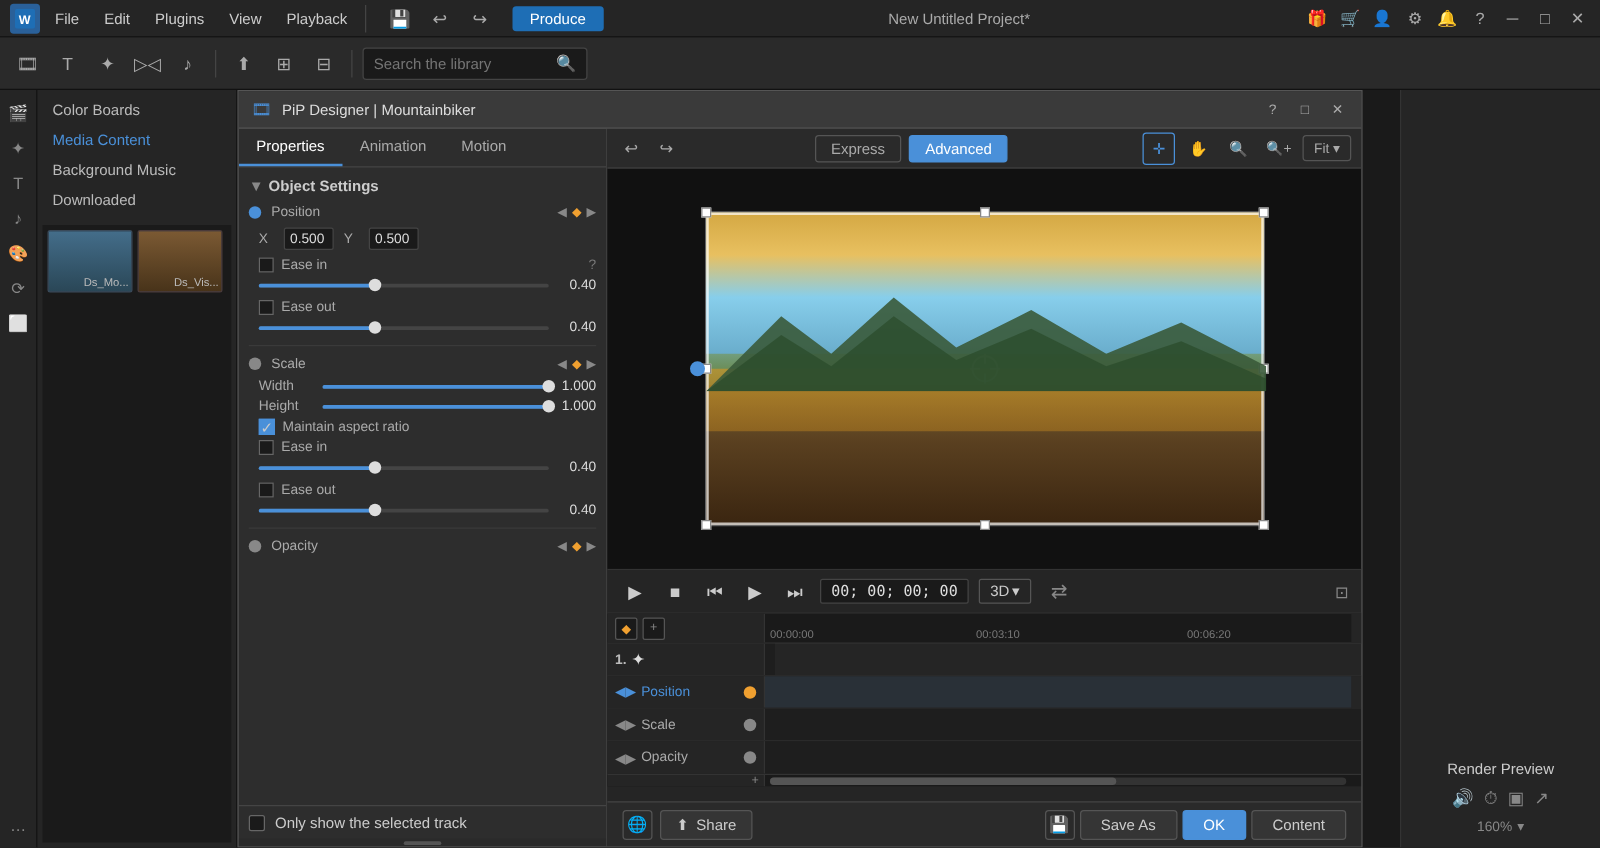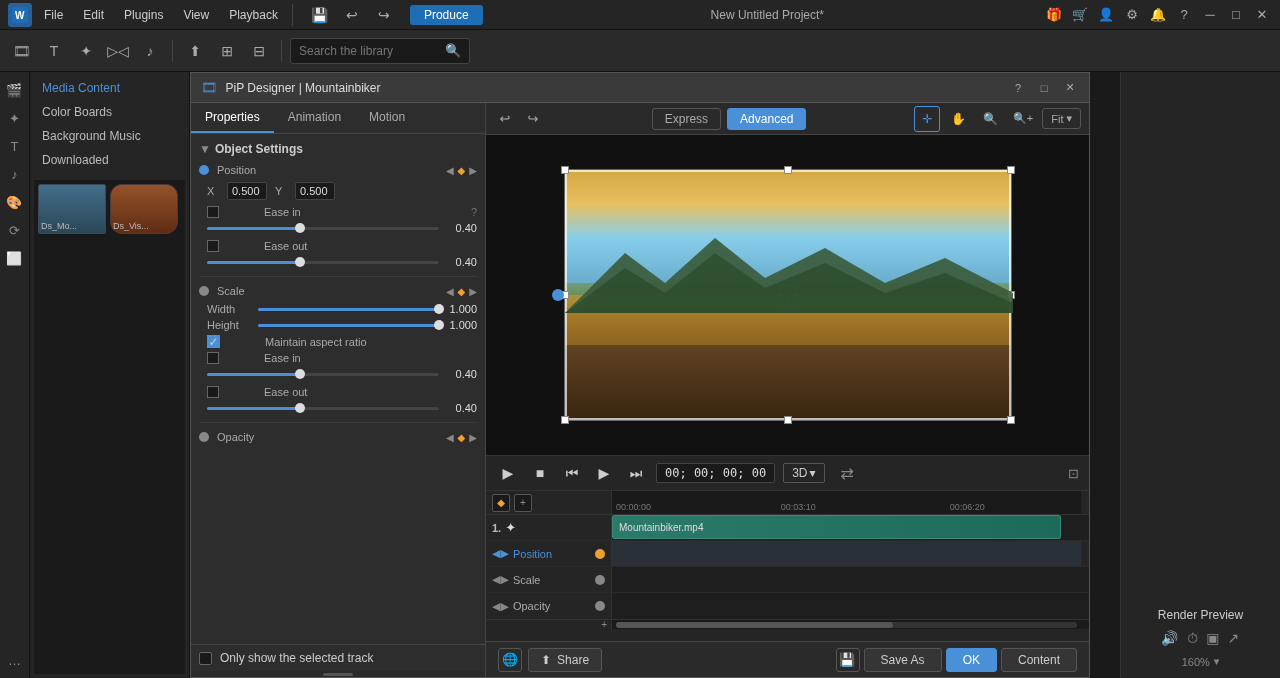--- a/index.html
+++ b/index.html
@@ -95,21 +95,21 @@
     .coord-label { color: #aaa; font-size: 11px; width: 12px; }
     .coord-val { color: #ddd; font-size: 11px; width: 40px; background: #1a1a1a; border: 1px solid #444; padding: 2px 4px; border-radius: 2px; }
     .slider-row { display: flex; align-items: center; gap: 6px; margin-bottom: 6px; margin-left: 8px; }
     .slider-track { flex: 1; height: 3px; background: #444; border-radius: 2px; position: relative; }
     .slider-fill { height: 3px; background: #4a90d9; border-radius: 2px; }
     .slider-thumb { width: 10px; height: 10px; background: #ddd; border-radius: 50%; position: absolute; top: -3.5px; cursor: pointer; }
     .slider-val { color: #ddd; font-size: 11px; width: 32px; text-align: right; }
     .ease-row { display: flex; align-items: center; gap: 6px; margin-bottom: 4px; margin-left: 8px; }
     .checkbox { width: 12px; height: 12px; border: 1px solid #666; background: #1a1a1a; display: flex; align-items: center; justify-content: center; cursor: pointer; }
     .checkbox.checked { background: #4a90d9; border-color: #4a90d9; }
-    .ease-label { color: #aaa; font-size: 11px; margin-left: 39px; }
+    .ease-label { color: #aaa; font-size: 11px; }
     .field-icons { display: flex; gap: 4px; margin-left: auto; }
     .divider-h { height: 1px; background: #3a3a3a; margin: 8px 0; }
     .only-track-row { display: flex; align-items: center; gap: 8px; padding: 6px 8px; border-top: 1px solid #444; margin-top: auto; }
 
     
     .preview-panel { flex: 1; display: flex; flex-direction: column; background: #1e1e1e; }
     .preview-toolbar {
       height: 32px; background: #2a2a2a; display: flex; align-items: center;
       padding: 0 8px; gap: 6px; border-bottom: 1px solid #444;
     }
@@ -254,32 +254,32 @@
     <div class="li-icon">♪</div>
     <div class="li-icon">🎨</div>
     <div class="li-icon">⟳</div>
     <div class="li-icon">⬜</div>
     <div style="margin-top:auto;"></div>
     <div class="li-icon">…</div>
   </div>
 
   <div class="media-panel">
     <div class="media-list">
+      <div class="media-item">Color Boards</div>
       <div class="media-item active">Media Content</div>
-      <div class="media-item">Color Boards</div>
       <div class="media-item">Background Music</div>
       <div class="media-item">Downloaded</div>
     </div>
 
-    <div style="flex:1;background:#1a1a1a;margin:4px;display:flex;flex-wrap:wrap;gap:4px;padding:4px;align-content:flex-start;">
+    <div style="flex:1;background:#1a1a1a;margin:4px;display:flex;flex-wrap:wrap;gap:4px;padding:4px;align-content:flex-start;text-align:right;">
       <div style="width:68px;height:50px;background:#2a3a4a;border-radius:2px;border:1px solid #3a4a5a;position:relative;overflow:hidden;">
         <div style="position:absolute;inset:0;background:linear-gradient(180deg,#4a7a9a,#2a4a5a);opacity:0.8;"></div>
         <div style="position:absolute;bottom:2px;left:2px;right:2px;font-size:9px;color:#bbb;overflow:hidden;white-space:nowrap;text-overflow:ellipsis;">Ds_Mo...</div>
       </div>
-      <div style="width:68px;height:50px;background:#b91c1c;border-radius:12px;border:1px solid #4a3a3a;position:relative;overflow:hidden;">
+      <div style="width:68px;height:50px;background:#404040;border-radius:2px;border:1px solid #4a3a3a;position:relative;overflow:hidden;">
         <div style="position:absolute;inset:0;background:linear-gradient(180deg,#8a6030,#4a3010);opacity:0.8;"></div>
         <div style="position:absolute;bottom:2px;left:2px;right:2px;font-size:9px;color:#bbb;overflow:hidden;white-space:nowrap;text-overflow:ellipsis;">Ds_Vis...</div>
       </div>
     </div>
   </div>
 
   <div class="right-area">
 
     <div class="pip-dialog">
 
@@ -525,25 +525,20 @@
                 <span class="tl-time-mark" style="left:72%;">00:06:20</span>
               </div>
               <div style="width:8px;background:#252525;"></div>
             </div>
 
             <div style="display:flex;border-bottom:1px solid #2a2a2a;height:26px;">
               <div style="width:126px;background:#252525;border-right:1px solid #333;display:flex;align-items:center;padding:0 6px;gap:4px;">
                 <span style="color:#bbb;font-size:11px;font-weight:bold;">1.</span>
                 <span style="color:#ddd;font-size:13px;">✦</span>
               </div>
-              <div style="flex:1;background:#1e1e1e;position:relative;overflow:hidden;">
-                <div class="video-clip">
-                  <span>Mountainbiker.mp4</span>
-                </div>
-              </div>
               <div style="width:8px;background:#1e1e1e;"></div>
             </div>
 
             <div style="display:flex;border-bottom:1px solid #2a2a2a;height:26px;">
               <div style="width:126px;background:#252525;border-right:1px solid #333;display:flex;align-items:center;padding:0 6px;gap:4px;">
                 <span style="color:#4a90d9;font-size:11px;">◀▶</span>
                 <span style="color:#4a90d9;font-size:11px;">Position</span>
                 <div style="width:10px;height:10px;background:#f0a030;border-radius:50%;transform:rotate(45deg);margin-left:auto;"></div>
               </div>
               <div style="flex:1;background:#252525;position:relative;">

